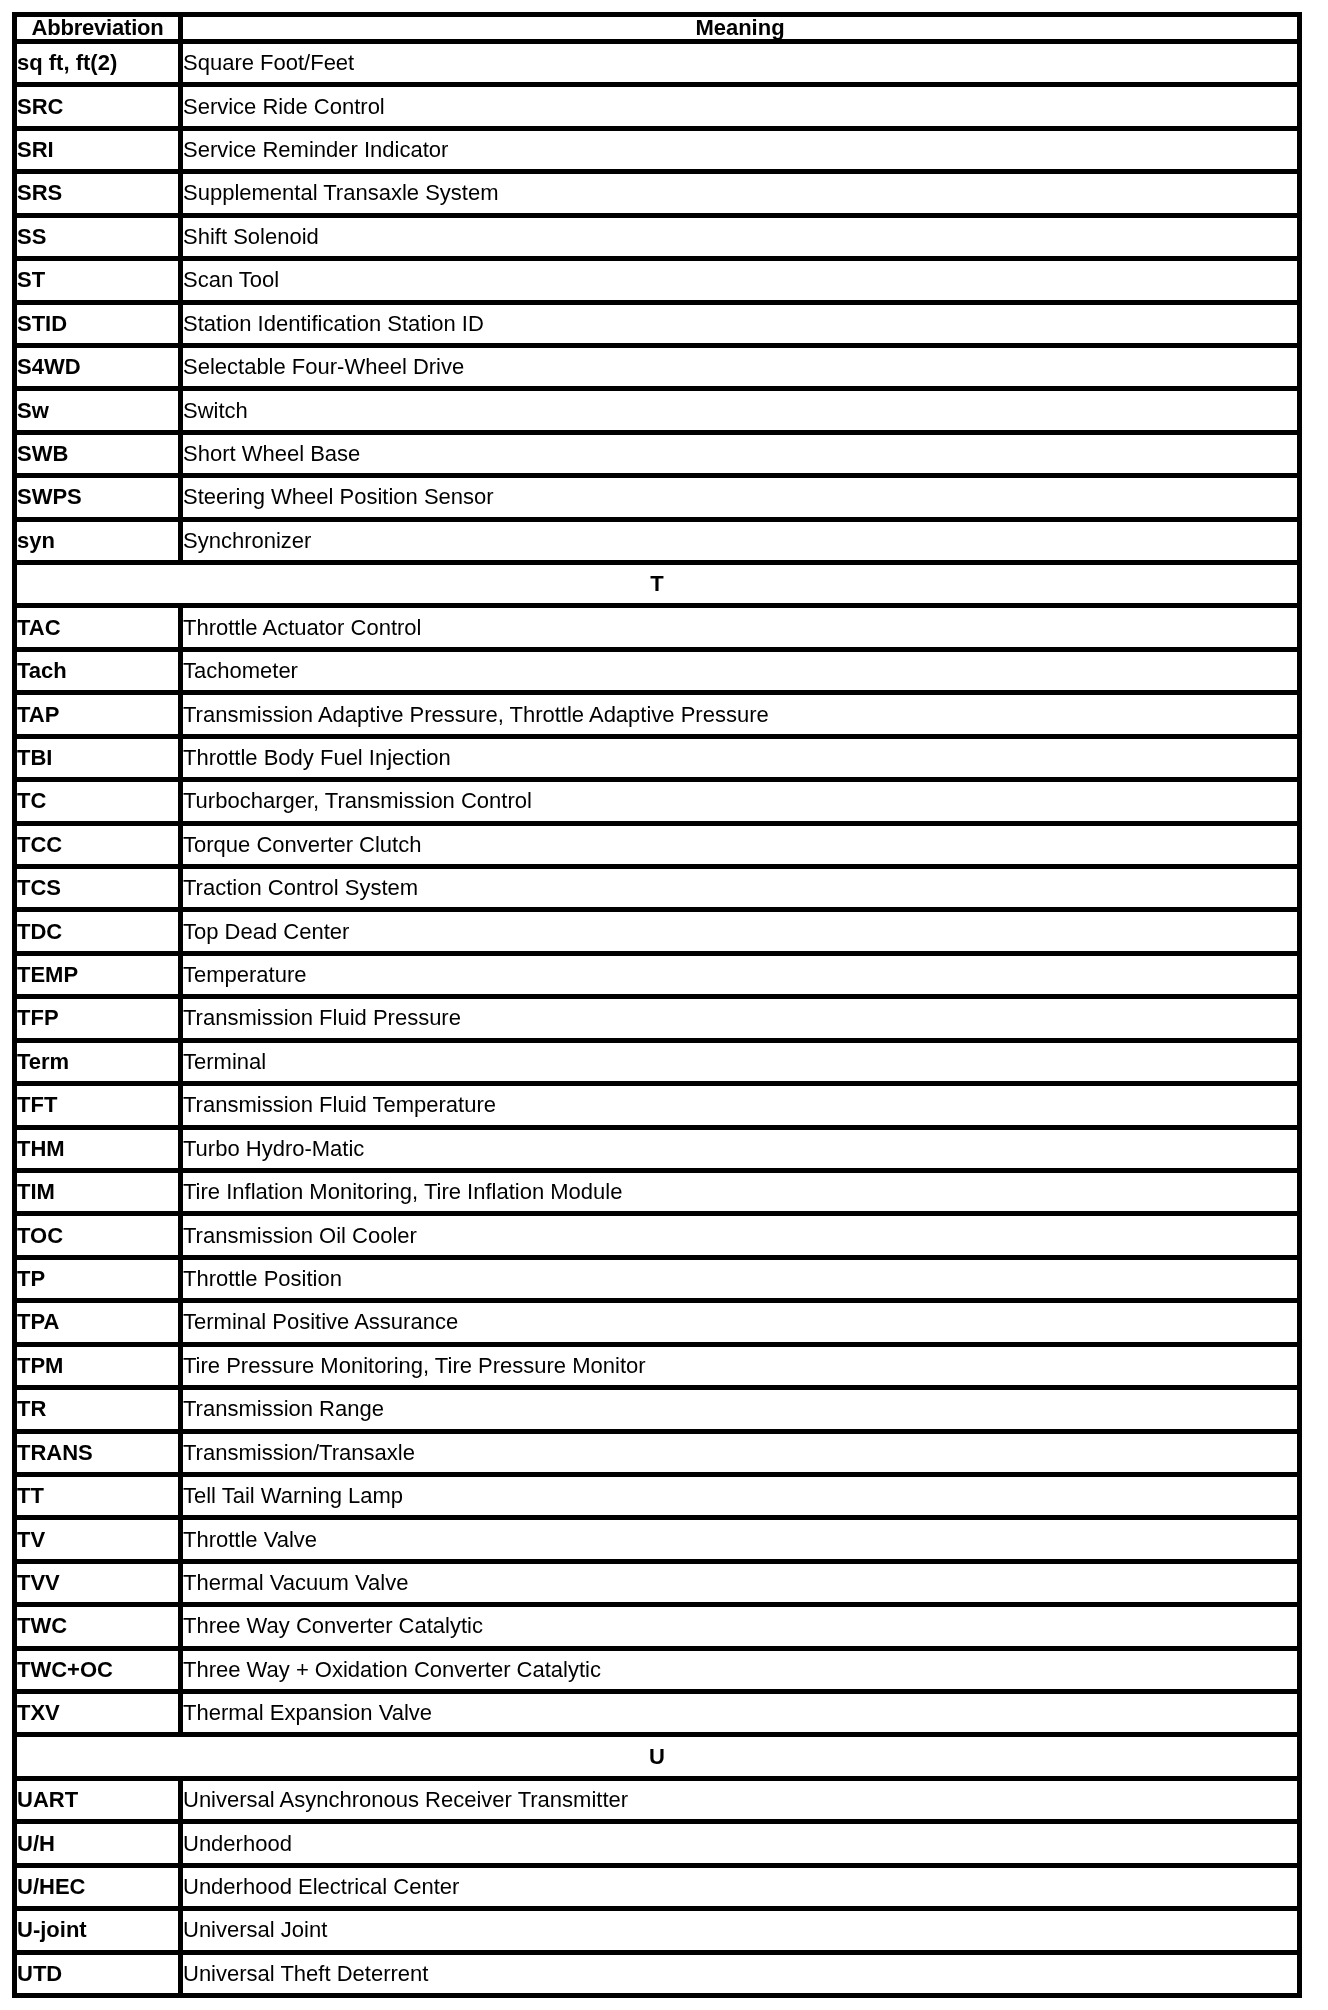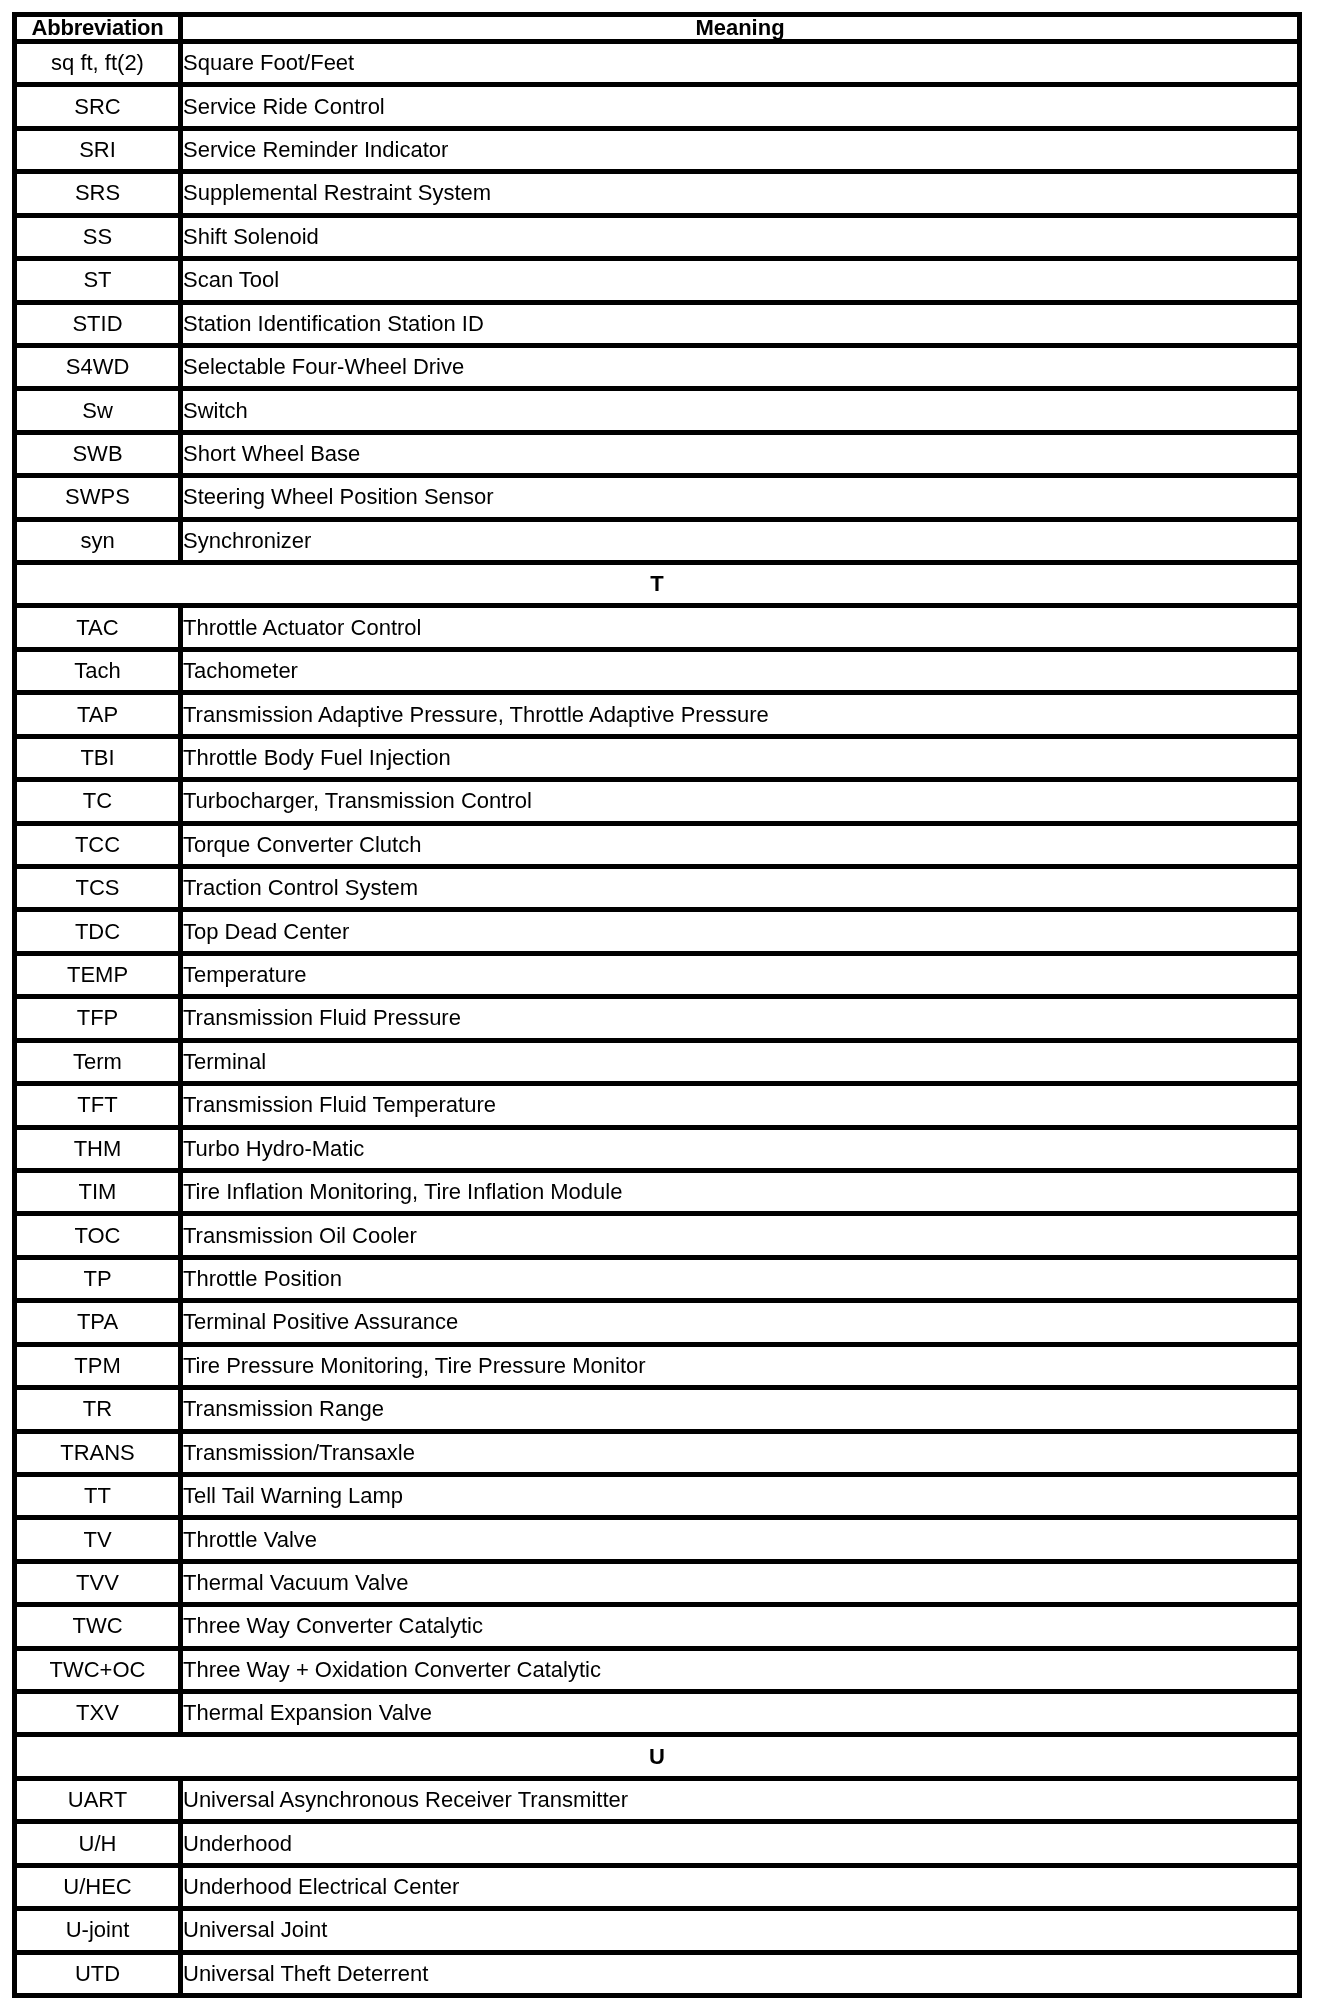--- a/index.html
+++ b/index.html
@@ -37,22 +37,22 @@
   table.abbr-table col.c1 { width: 166px; }
   table.abbr-table col.c2 { width: auto; }
   th {
     font-weight: bold;
   }
   th.h-abbr {
     text-align: center;
     letter-spacing: -0.2px;
   }
   td.abbr {
-    text-align: center;
     padding: 0 2px;
+    font-weight: bold;
   }
   td.meaning {
     text-align: left;
     padding-left: 4px;
     padding-top: 1px;
     margin-left: 38px;
   }
   td.section {
     text-align: center;
     font-weight: bold;
@@ -80,21 +80,21 @@
       <tr>
         <td class="abbr">SRC</td>
         <td class="meaning">Service Ride Control</td>
       </tr>
       <tr>
         <td class="abbr">SRI</td>
         <td class="meaning">Service Reminder Indicator</td>
       </tr>
       <tr>
         <td class="abbr">SRS</td>
-        <td class="meaning">Supplemental Restraint System</td>
+        <td class="meaning">Supplemental Transaxle System</td>
       </tr>
       <tr>
         <td class="abbr">SS</td>
         <td class="meaning">Shift Solenoid</td>
       </tr>
       <tr>
         <td class="abbr">ST</td>
         <td class="meaning">Scan Tool</td>
       </tr>
       <tr>

